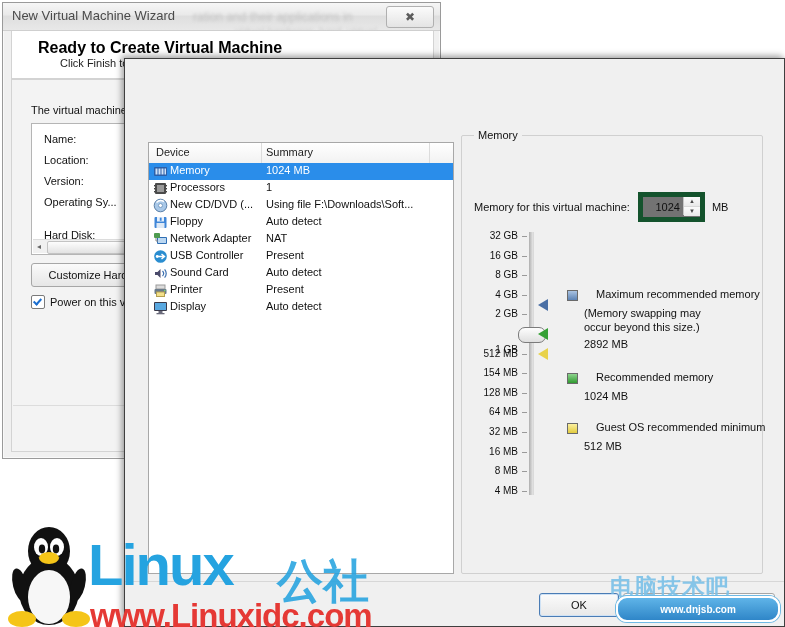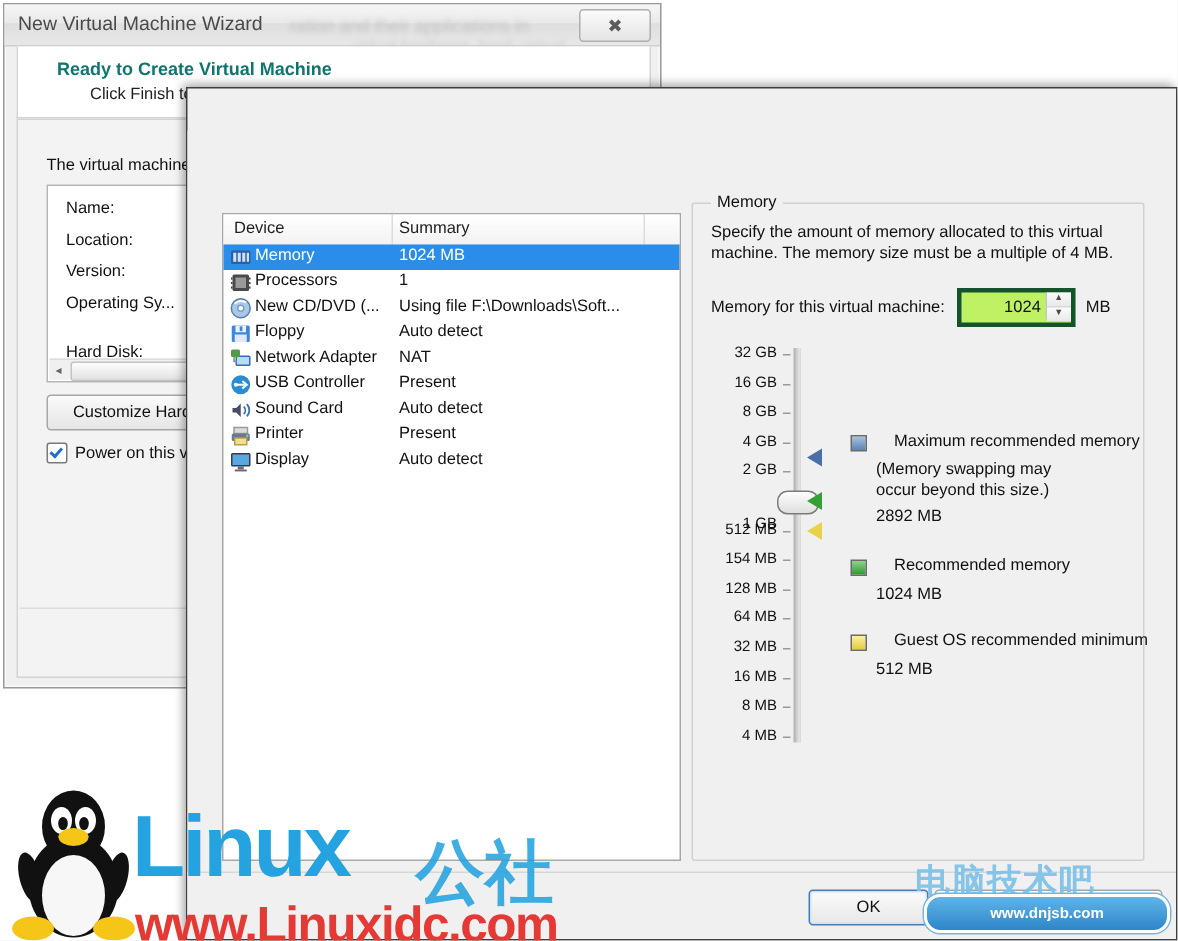--- a/index.html
+++ b/index.html
@@ -42,21 +42,21 @@
     position:absolute;right:6px;top:3px;width:46px;height:20px;
     background:linear-gradient(to bottom,#fbfbfb,#e4e4e4);
     border:1px solid #b0b0b0;border-radius:3px;
     display:flex;align-items:center;justify-content:center;
     font-size:12px;color:#5c5c5c;
   }
   .wizard-header{
     position:absolute;left:8px;top:28px;width:421px;height:47px;
     background:#ffffff;border:1px solid #d3d3d3;border-top:none;
   }
-  .wiz-h-title{position:absolute;left:26px;top:8px;font-size:12px;font-weight:bold;color:#0f766e;white-space:nowrap;}
+  .wiz-h-title{position:absolute;left:26px;top:8px;font-size:16px;font-weight:bold;color:#000000;white-space:nowrap;}
   .wiz-h-sub{position:absolute;left:48px;top:26px;font-size:11px;color:#222;white-space:nowrap;}
   .wizard-body{
     position:absolute;left:8px;top:76px;width:421px;height:371px;
     background:#f3f3f3;border:1px solid #d3d3d3;
   }
   .wiz-intro{position:absolute;left:19px;top:24px;font-size:11px;color:#111;white-space:nowrap;}
   .wiz-box{
     position:absolute;left:19px;top:43px;width:332px;height:130px;
     background:#ffffff;border:1px solid #b5b5b5;
   }
@@ -138,22 +138,22 @@
     border:1px solid #d0d0d0;border-radius:2px;background:transparent;
   }
   .memgroup-legend{
     position:absolute;left:12px;top:-7px;background:#f0f0f0;
     padding:0 4px;font-size:11px;color:#111;
   }
   .mem-desc{position:absolute;left:12px;top:12px;width:275px;font-size:11px;color:#111;line-height:14px;}
   .mem-field-row{position:absolute;left:12px;top:56px;display:flex;align-items:center;font-size:11px;color:#111;}
   .mem-field-label{white-space:nowrap;}
   .spinner{
-    margin-left:8px;width:57px;height:20px;background:#bef264;border:3px solid #14532d;
-    display:flex;align-items:center;position:relative;padding-left:16px;
+    margin-left:8px;width:57px;height:20px;background:#737373;border:5px solid #14532d;
+    display:flex;align-items:center;position:relative;
   }
   .spinner .val{position:absolute;left:0;right:17px;text-align:right;padding-right:3px;font-size:11px;}
   .spinner .btns{position:absolute;right:0;top:0;width:16px;height:18px;border-left:1px solid #c6c6c6;}
   .spinner .btns div{
     height:9px;display:flex;align-items:center;justify-content:center;
     background:linear-gradient(to bottom,#fbfbfb,#e9e9e9);font-size:6px;color:#4a4a4a;line-height:9px;
   }
   .spinner .btns div:first-child{border-bottom:1px solid #d8d8d8;}
   .mem-unit{margin-left:7px;}
 
@@ -373,21 +373,20 @@
                   <rect x="3.5" y="13" width="8" height="1.3" fill="#6a6a7a"></rect>
                 </svg></span>
               <span class="name">Display</span>
               <span class="summary">Auto detect</span>
             </div>
           </div>
       </div>
 
       <div class="memgroup">
         <div class="memgroup-legend">Memory</div>
-        <div class="mem-desc">Specify the amount of memory allocated to this virtual machine. The memory size must be a multiple of 4 MB.</div>
 
         <div class="mem-field-row">
           <span class="mem-field-label">Memory for this virtual machine:</span>
           <span class="spinner">
             <span class="val">1024</span>
             <span class="btns">
               <div>▲</div>
               <div>▼</div>
             </span>
           </span>

